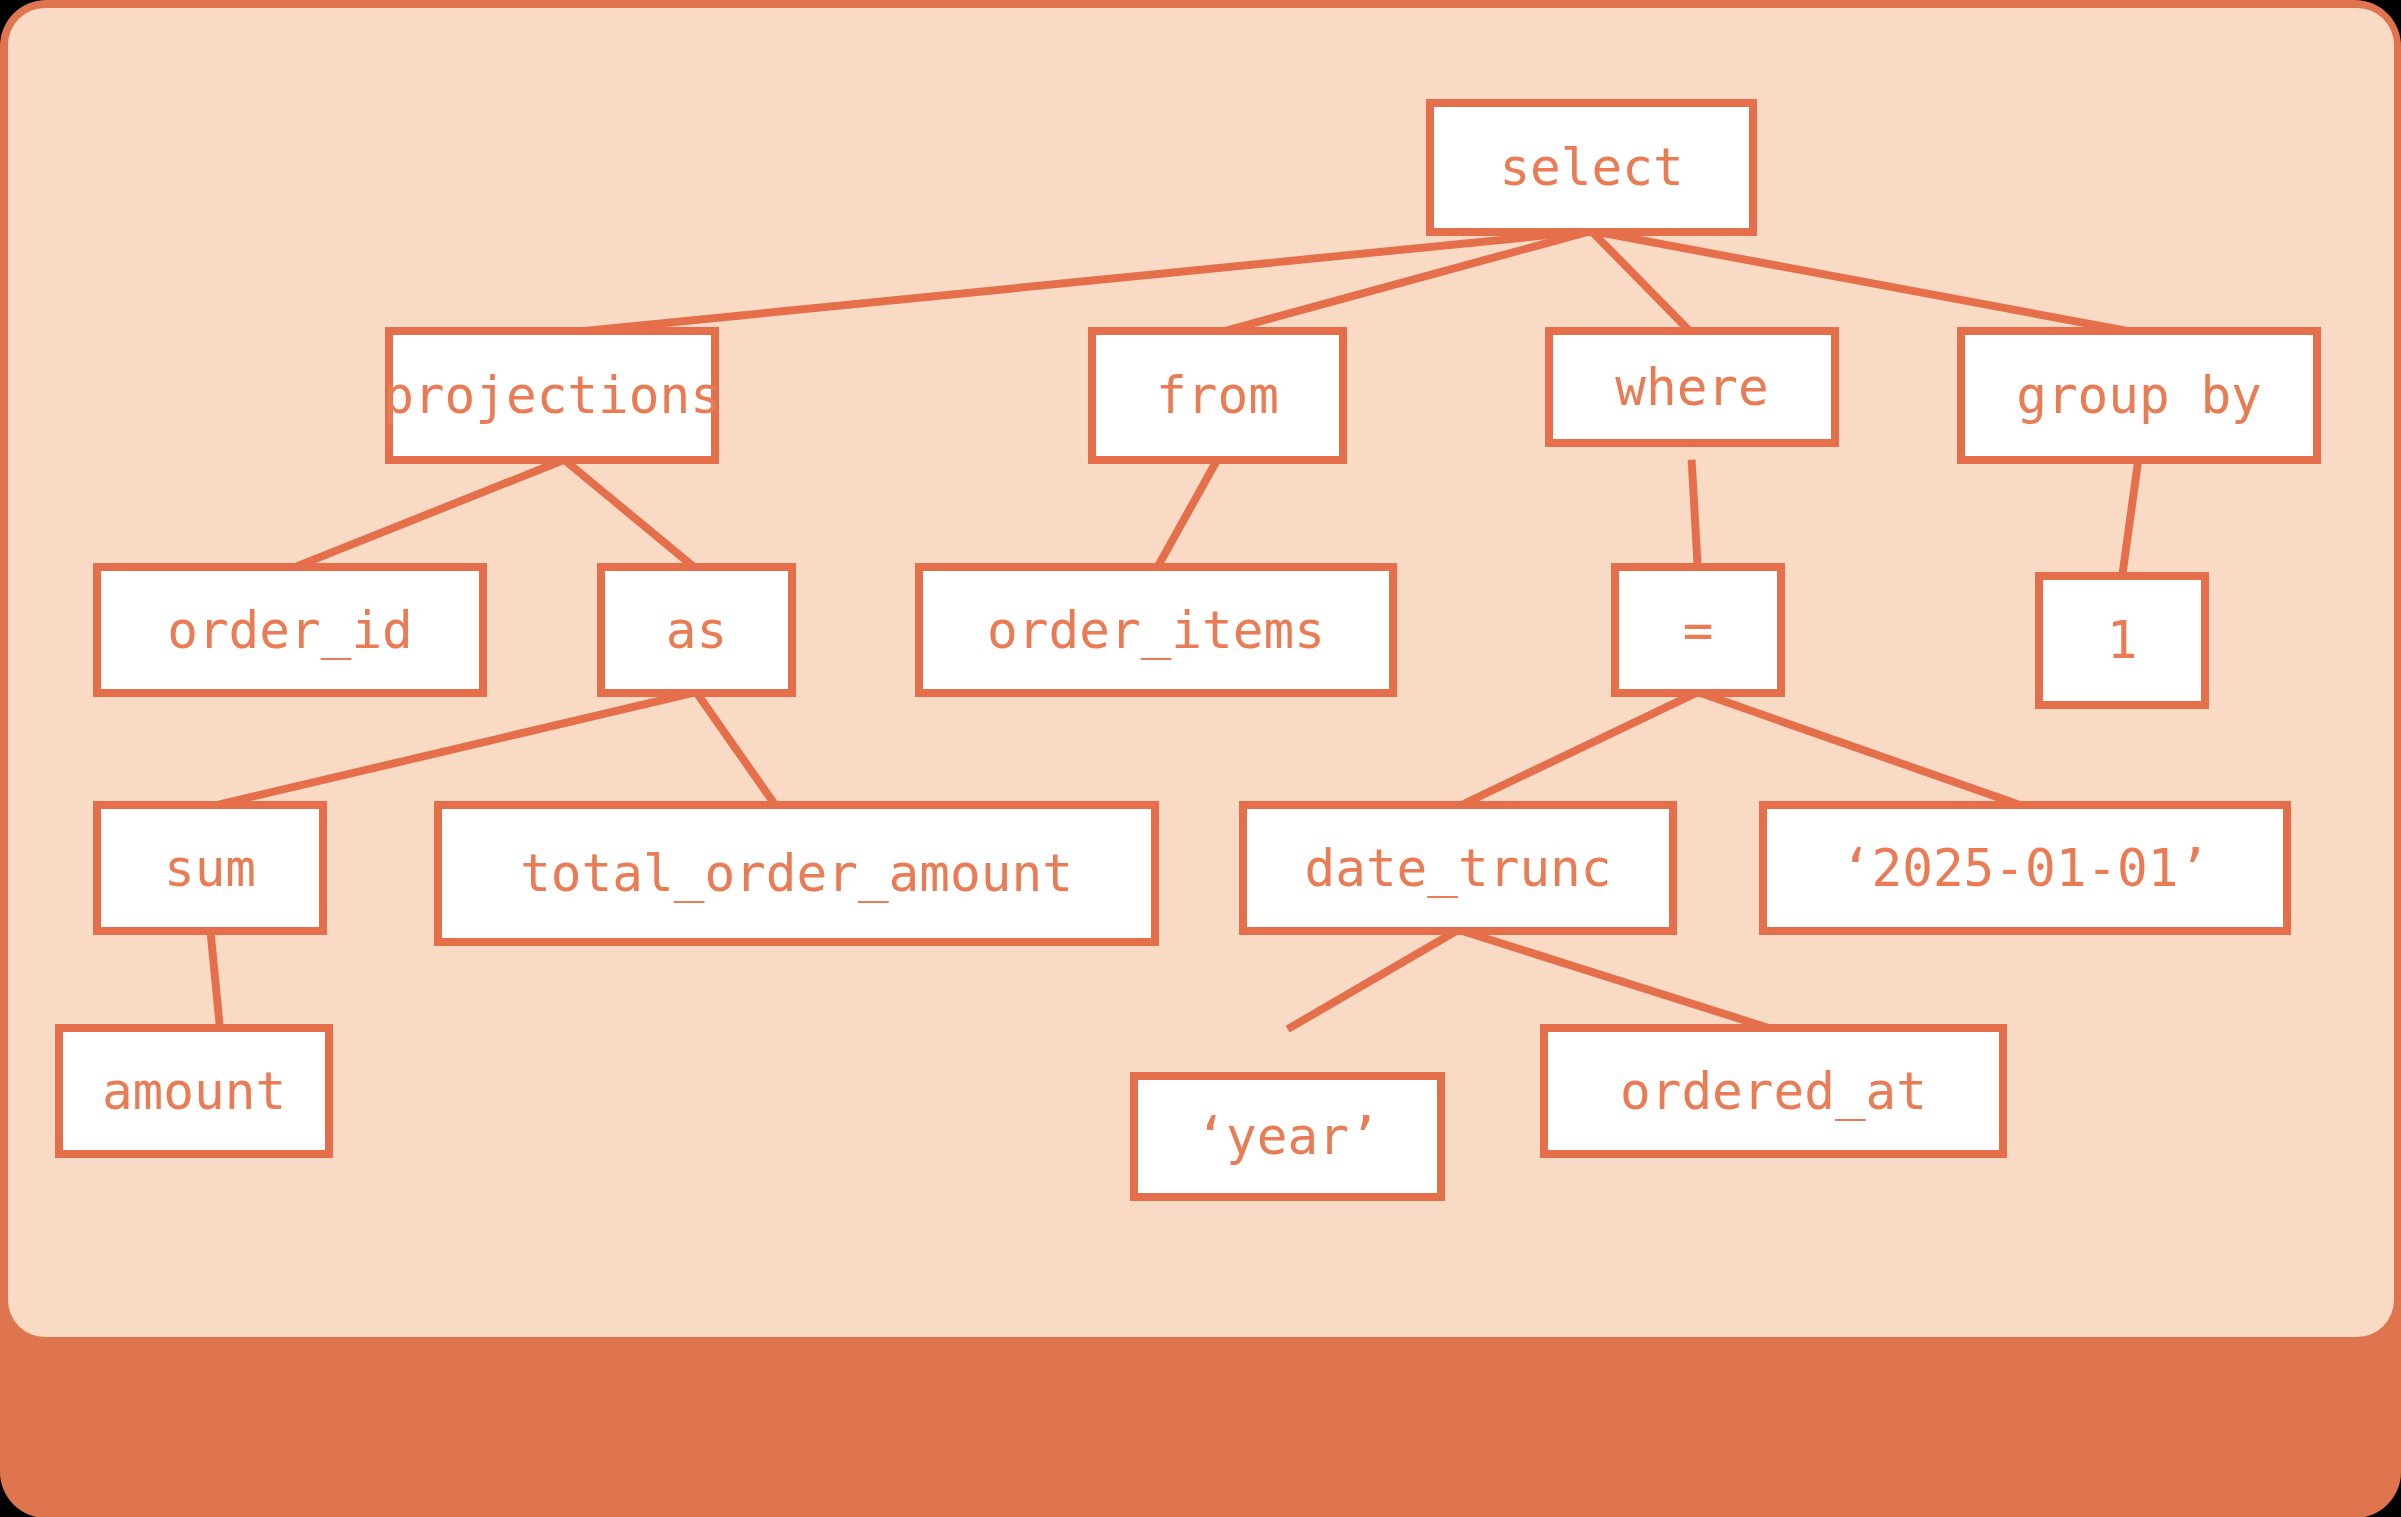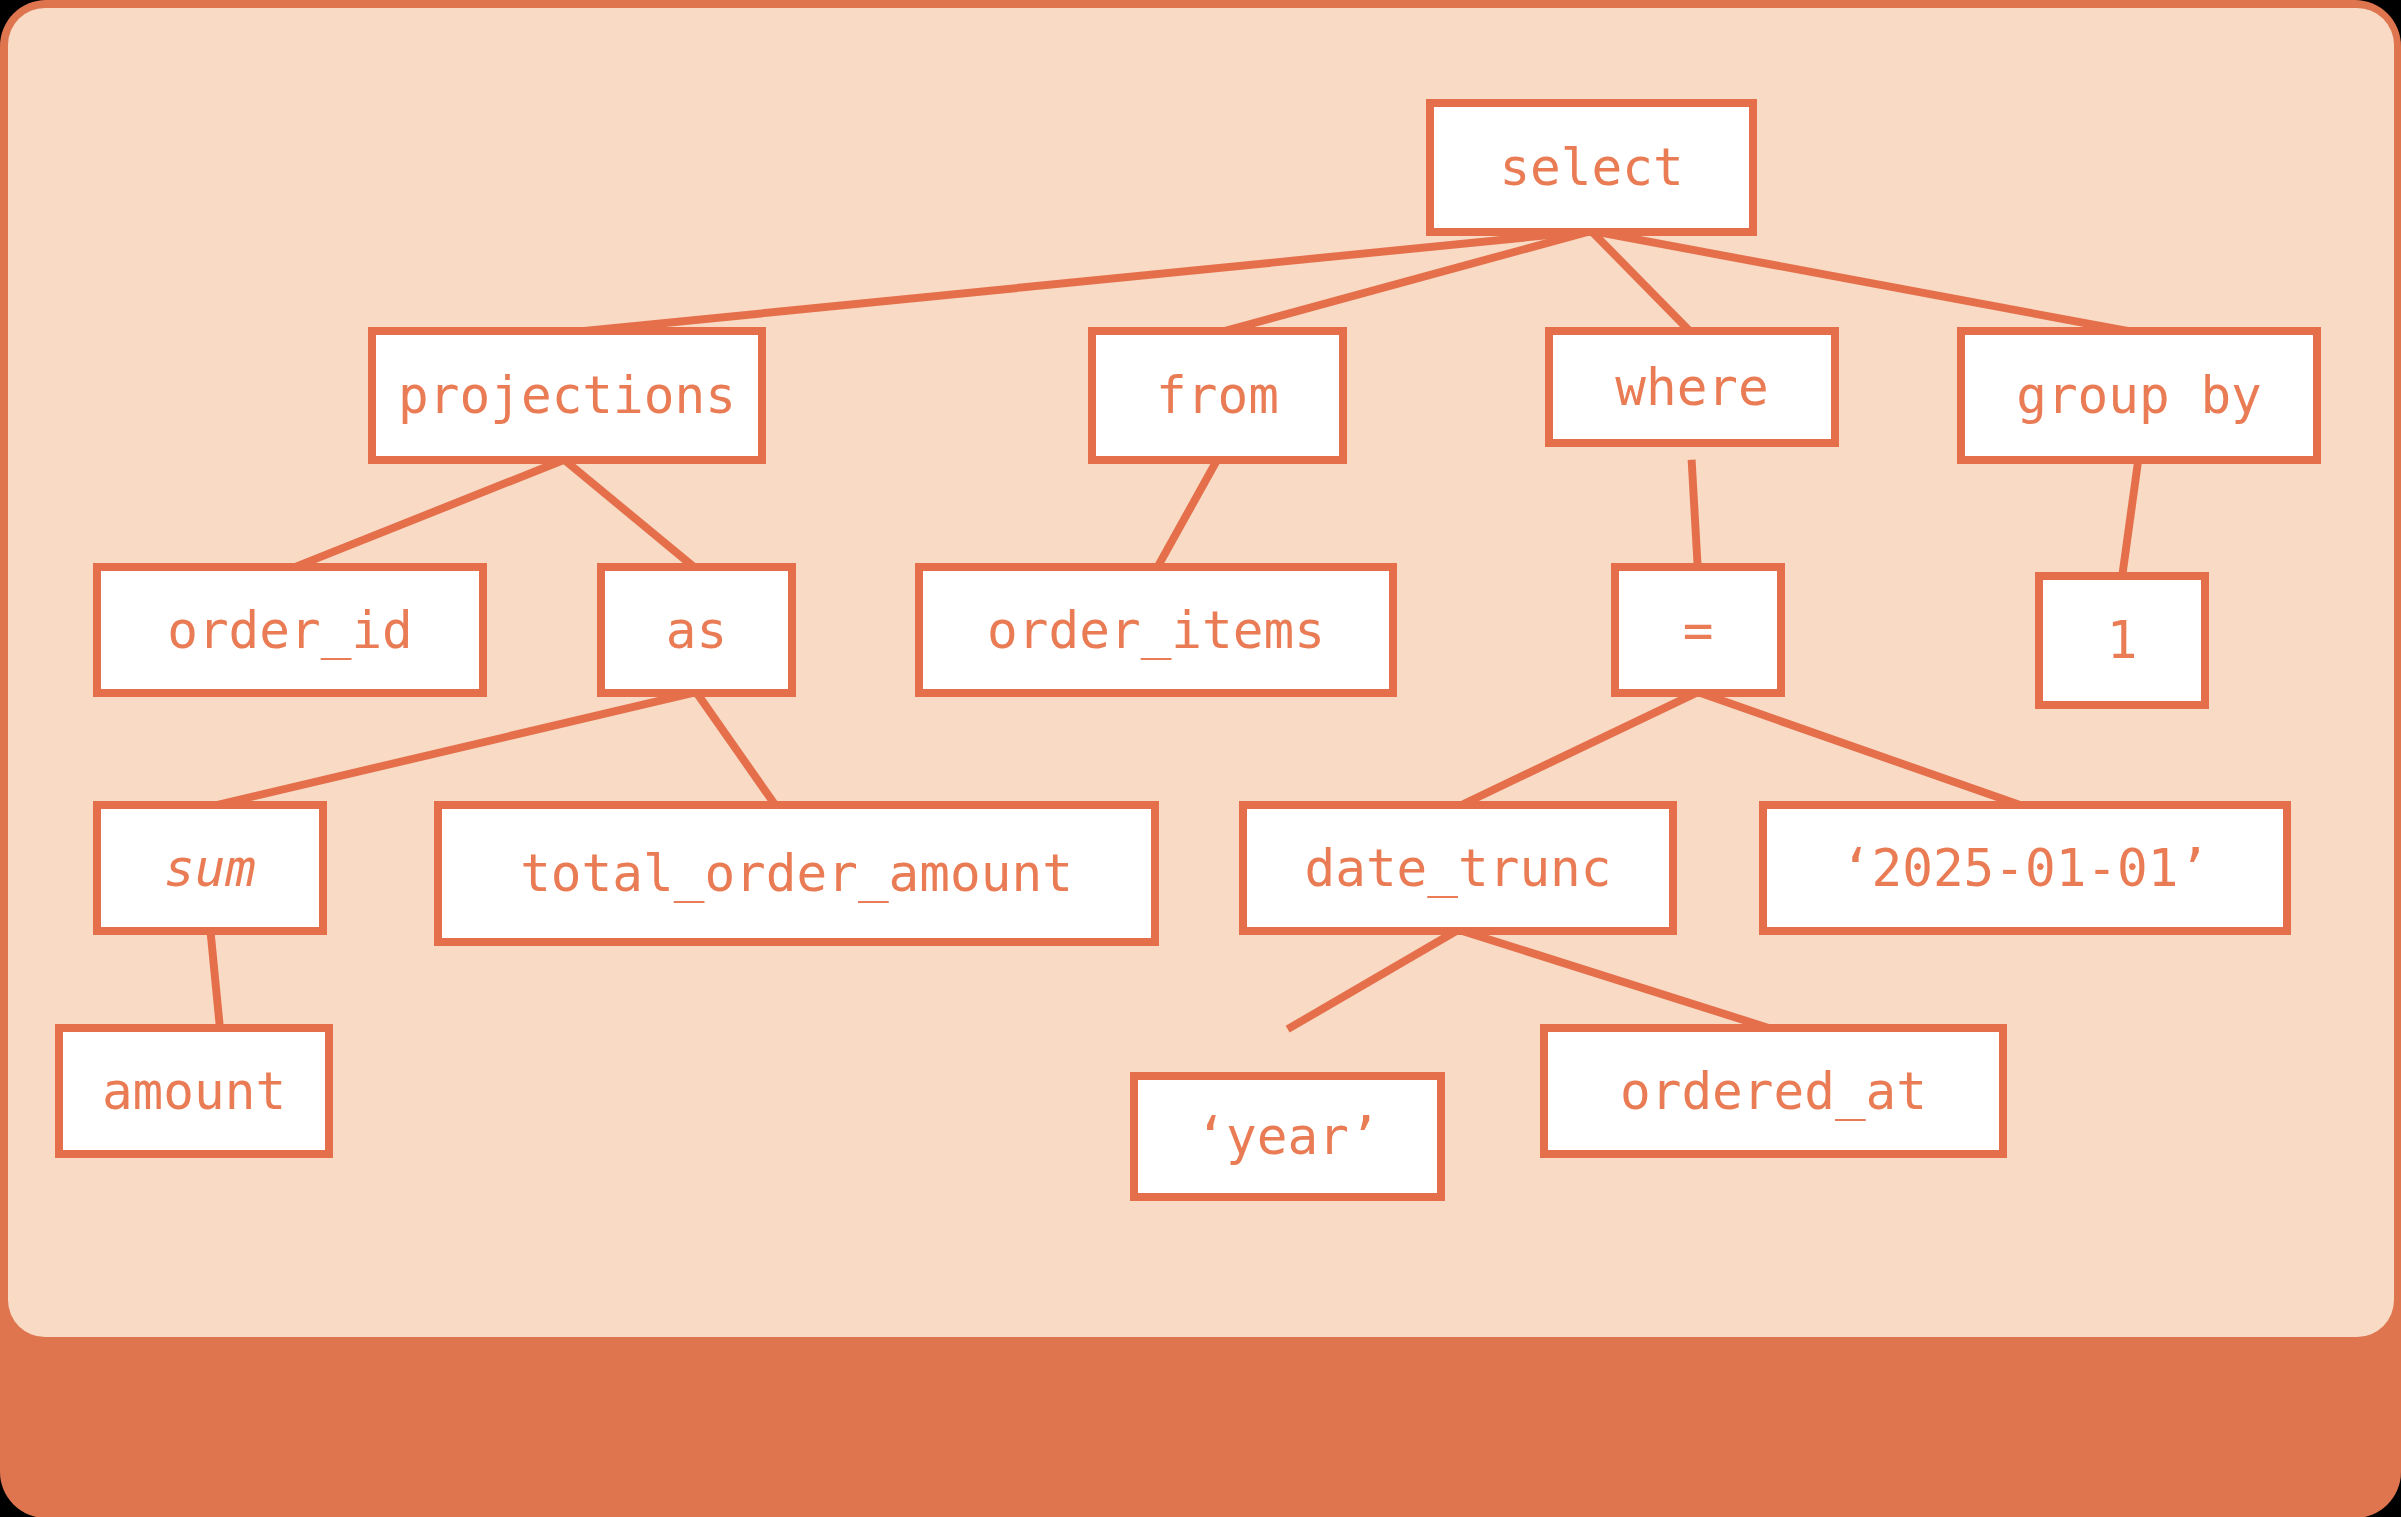--- a/index.html
+++ b/index.html
@@ -96,21 +96,21 @@
       <line x1="1929" y1="786" x2="1657" y2="916" stroke="#E56F4A" stroke-width="9"></line>
       <line x1="1929" y1="786" x2="2300" y2="916" stroke="#E56F4A" stroke-width="9"></line>
       <line x1="1657" y1="1056" x2="1463" y2="1169" stroke="#E56F4A" stroke-width="9"></line>
       <line x1="1657" y1="1056" x2="2014" y2="1169" stroke="#E56F4A" stroke-width="9"></line>
     </svg>
 
   <div id="nodes">
       <div class="node" style="left: 1426px; top: 99px; width: 331px; height: 137px;">
         <span>select</span>
       </div>
-      <div class="node" style="left: 368px; top: 327px; width: 398px; height: 137px;">
+      <div class="node" style="left: 385px; top: 327px; width: 334px; height: 137px;">
         <span>projections</span>
       </div>
       <div class="node" style="left: 1088px; top: 327px; width: 259px; height: 137px;">
         <span>from</span>
       </div>
       <div class="node" style="left: 1545px; top: 327px; width: 294px; height: 120px;">
         <span>where</span>
       </div>
       <div class="node" style="left: 1957px; top: 327px; width: 364px; height: 137px;">
         <span>group by</span>
@@ -123,21 +123,21 @@
       </div>
       <div class="node" style="left: 915px; top: 563px; width: 482px; height: 134px;">
         <span>order_items</span>
       </div>
       <div class="node" style="left: 1611px; top: 563px; width: 174px; height: 134px;">
         <span>=</span>
       </div>
       <div class="node" style="left: 2035px; top: 572px; width: 174px; height: 137px;">
         <span>1</span>
       </div>
-      <div class="node" style="left: 93px; top: 801px; width: 234px; height: 134px; font-style: italic;">
+      <div class="node" style="left: 93px; top: 801px; width: 234px; height: 134px;">
         <span>sum</span>
       </div>
       <div class="node" style="left: 434px; top: 801px; width: 725px; height: 145px;">
         <span>total_order_amount</span>
       </div>
       <div class="node" style="left: 1239px; top: 801px; width: 438px; height: 134px;">
         <span>date_trunc</span>
       </div>
       <div class="node" style="left: 1759px; top: 801px; width: 532px; height: 134px;">
         <span>‘2025-01-01’</span>

